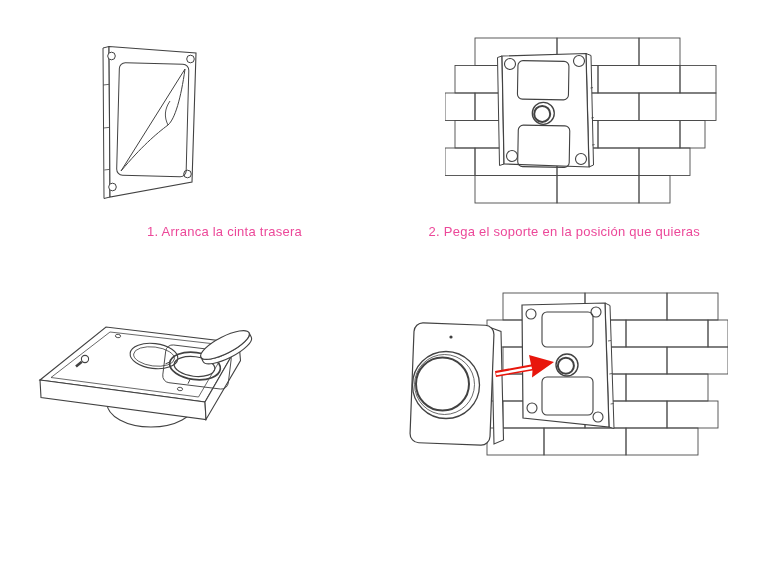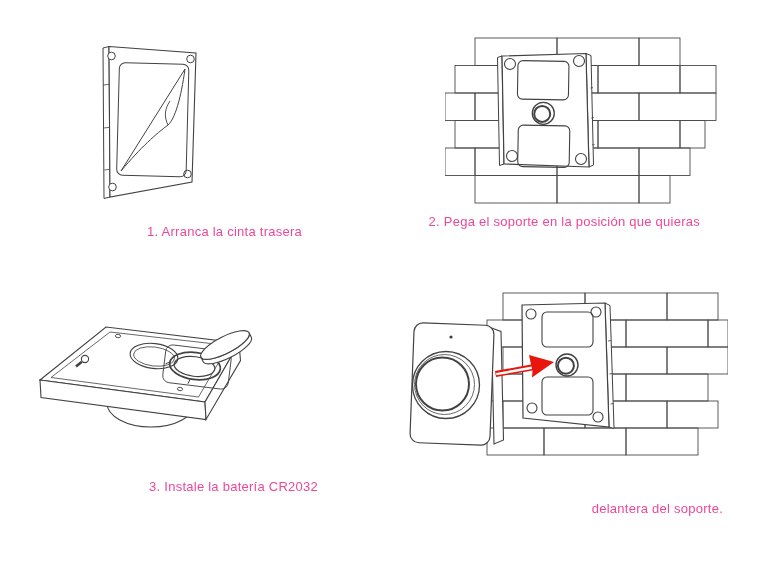--- a/index.html
+++ b/index.html
@@ -76,21 +76,21 @@
         <circle class="wh" stroke-width="1.1" cx="134" cy="31" r="5.5"></circle>
         <circle class="wh" stroke-width="1.1" cx="136" cy="129" r="5.5"></circle>
         <circle class="wh" stroke-width="1.1" cx="67" cy="126" r="5.5"></circle>
         <rect class="ln" stroke-width="1.1" x="72.7" y="31" width="51" height="38.5" rx="5" transform="rotate(1 98 50)"></rect>
         <rect class="ln" stroke-width="1.1" x="73" y="95.5" width="51.5" height="41.5" rx="5" transform="rotate(1 98 116)"></rect>
         <circle class="ln" stroke-width="1.3" cx="98.3" cy="83.3" r="11"></circle>
         <circle class="ln" stroke-width="2" cx="97.2" cy="83.9" r="8"></circle>
       </g>
     </svg>
   </figure>
-  <div class="caption" style="left:400px;top:211px;width:300px">2. Pega el soporte en la posición que quieras</div>
+  <div class="caption" style="left:400px;top:221px;width:300px">2. Pega el soporte en la posición que quieras</div>
 
   <figure class="fig" style="left:30px;top:300px;width:235px;height:140px">
     <svg width="235" height="140" viewBox="0 0 235 140">
       <ellipse class="ln" stroke-width="1.1" fill="#ffffff" cx="121" cy="103" rx="44" ry="24"></ellipse>
       <g>
         <path class="wh" stroke-width="1.1" d="M10,80 L76,27 L209,43 L175,102 Z"></path>
         <path class="ln" stroke-width=".8" d="M21,77.5 L80,32 L198.5,45.5 L168.5,97 Z"></path>
         <path class="wh" stroke-width="1.1" d="M10,80 L175,102 L176,119.5 L11,97.5 Z"></path>
         <path class="wh" stroke-width="1.1" d="M175,102 L209,43 L210.5,60.5 L176,119.5 Z"></path>
       </g>
@@ -109,21 +109,20 @@
         <ellipse class="ln" stroke-width="1.7" cx="165" cy="66" rx="25.5" ry="13.5" transform="rotate(7 165 66)"></ellipse>
         <ellipse class="ln" stroke-width="1.2" cx="164.5" cy="66.5" rx="20.5" ry="9.8" transform="rotate(7 164.5 66.5)"></ellipse>
         <path class="ln" stroke-width="1" d="M140,62 l-4.5,1.8 M160,79.5 l-2,4.2"></path>
       </g>
       <g transform="translate(195,45) rotate(-27)">
         <path class="wh" stroke-width="1.1" d="M-27,0 A27,8.5 0 0 0 27,0 L27,5 A27,8.5 0 0 1 -27,5 Z"></path>
         <ellipse class="wh" stroke-width="1.2" cx="0" cy="0" rx="27" ry="8.5"></ellipse>
       </g>
     </svg>
   </figure>
-  <div class="caption" style="left:18px;top:476px;width:300px">3. Instale la batería CR2032</div>
 
   <figure class="fig" style="left:398px;top:286px;width:330px;height:175px">
     <svg width="330" height="175" viewBox="0 0 330 175">
       <g class="brick">
         <rect x="105" y="7" width="82" height="27"></rect>
           <rect x="187" y="7" width="82" height="27"></rect>
           <rect x="269" y="7" width="51" height="27"></rect>
         <rect x="89" y="34" width="57" height="27"></rect>
           <rect x="146" y="34" width="82" height="27"></rect>
           <rect x="228" y="34" width="82" height="27"></rect>
@@ -163,16 +162,15 @@
         <circle cx="53" cy="51" r="1.6" fill="#3f3f3f"></circle>
       </g>
       <g>
         <path fill="#e8160c" d="M97,85 L133,78.5 L131,69 L156,76 L134,91.5 L134.5,84.5 L98,91 Z"></path>
         <path fill="#ffffff" d="M98,87 L133.5,80.5 L134,83 L98.5,89.3 Z"></path>
       </g>
     </svg>
   </figure>
   <div class="caption" style="left:398px;top:476px;width:325px">
     <br>
-    <span>delantera del soporte.</span>
   </div>
 
 </div>
 
 </body></html>

